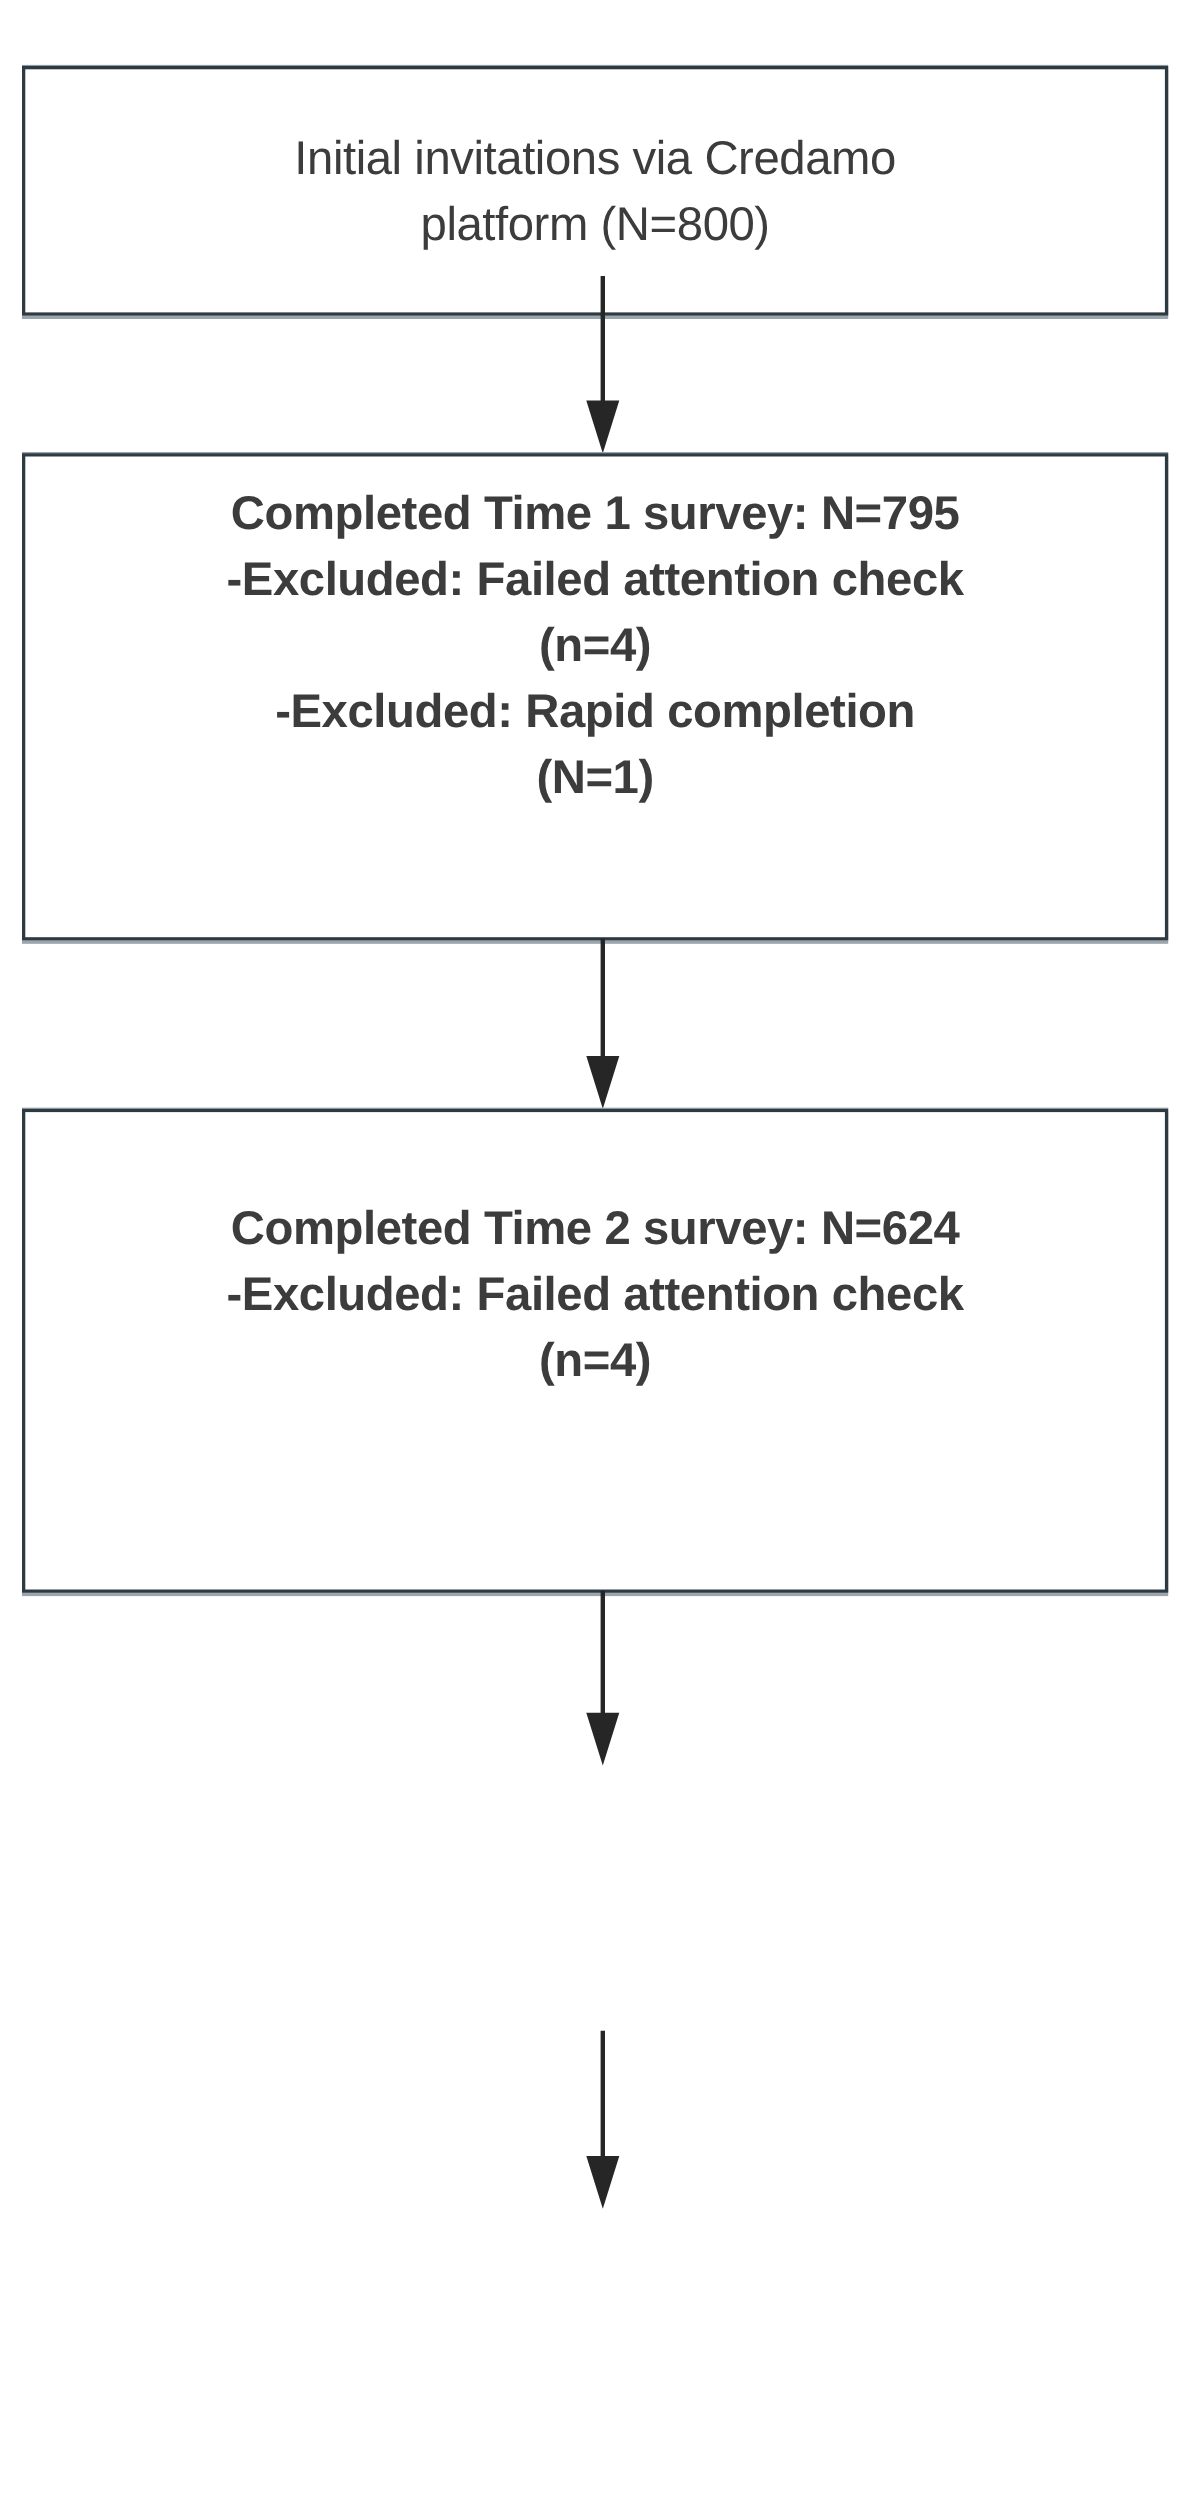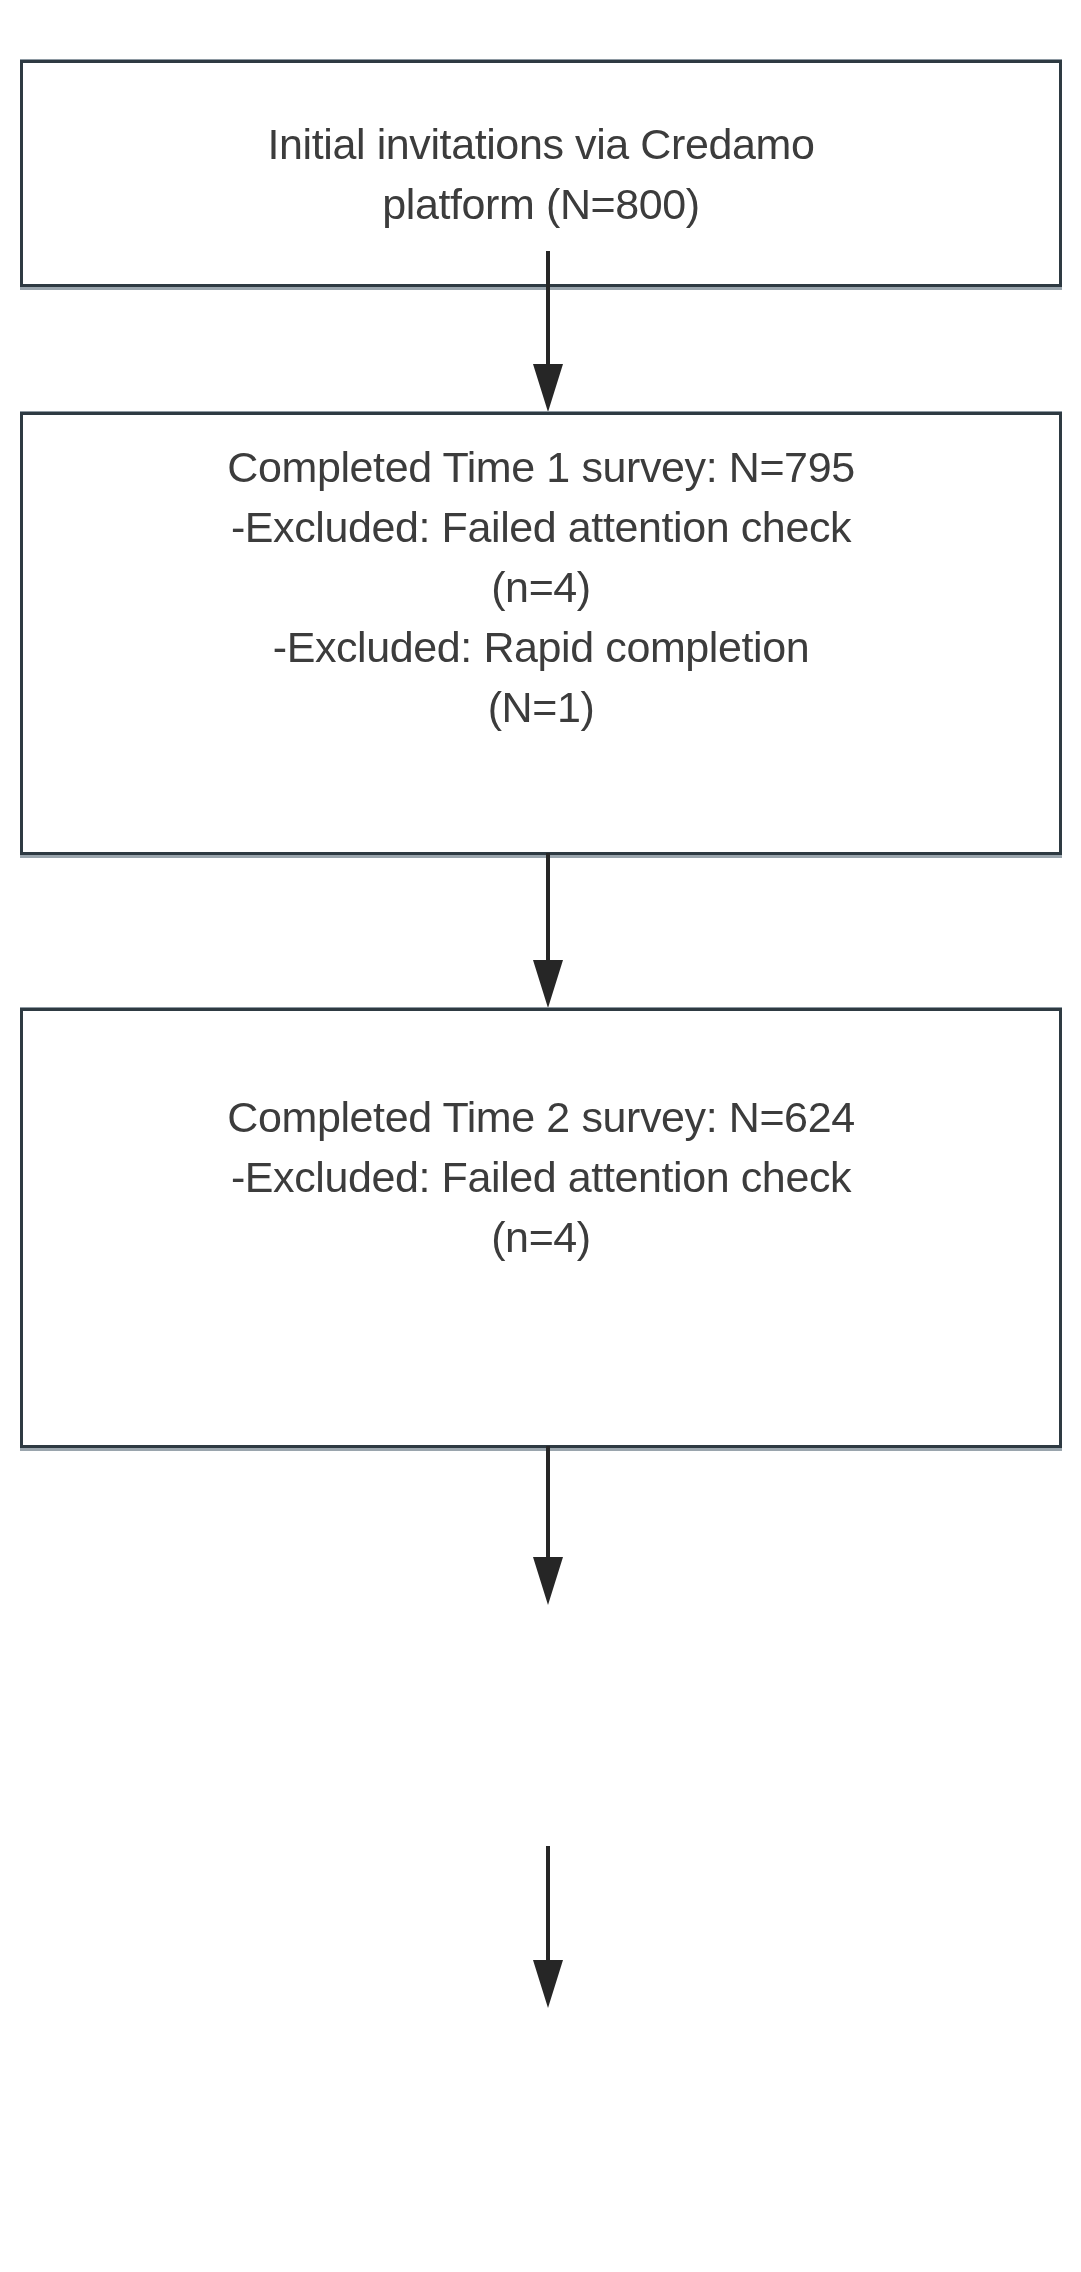--- a/index.html
+++ b/index.html
@@ -37,21 +37,21 @@
     text-align: center;
     letter-spacing: -0.4px;
     white-space: pre-line;
     padding: 0 22px;
     width: 100%;
     box-sizing: border-box;
   }
 
   
   .node.v-center { align-items: center; }
-  .node.v-top    { align-items: flex-start; }
+  .node.v-top    { align-items: flex-start; font-weight: bold; }
 
   
   #node-0 { top: 32px;   height: 227px; margin-top: 28px; }
   #node-1 { top: 412px;  height: 443px; }
   #node-2 { top: 1008px; height: 440px; }
   #node-3 { top: 1605px; height: 243px; }
   #node-4 { top: 2008px; height: 235px; }
 
   #node-1 .node-text { padding-top: 22px; }
   #node-2 .node-text { padding-top: 76px; }

